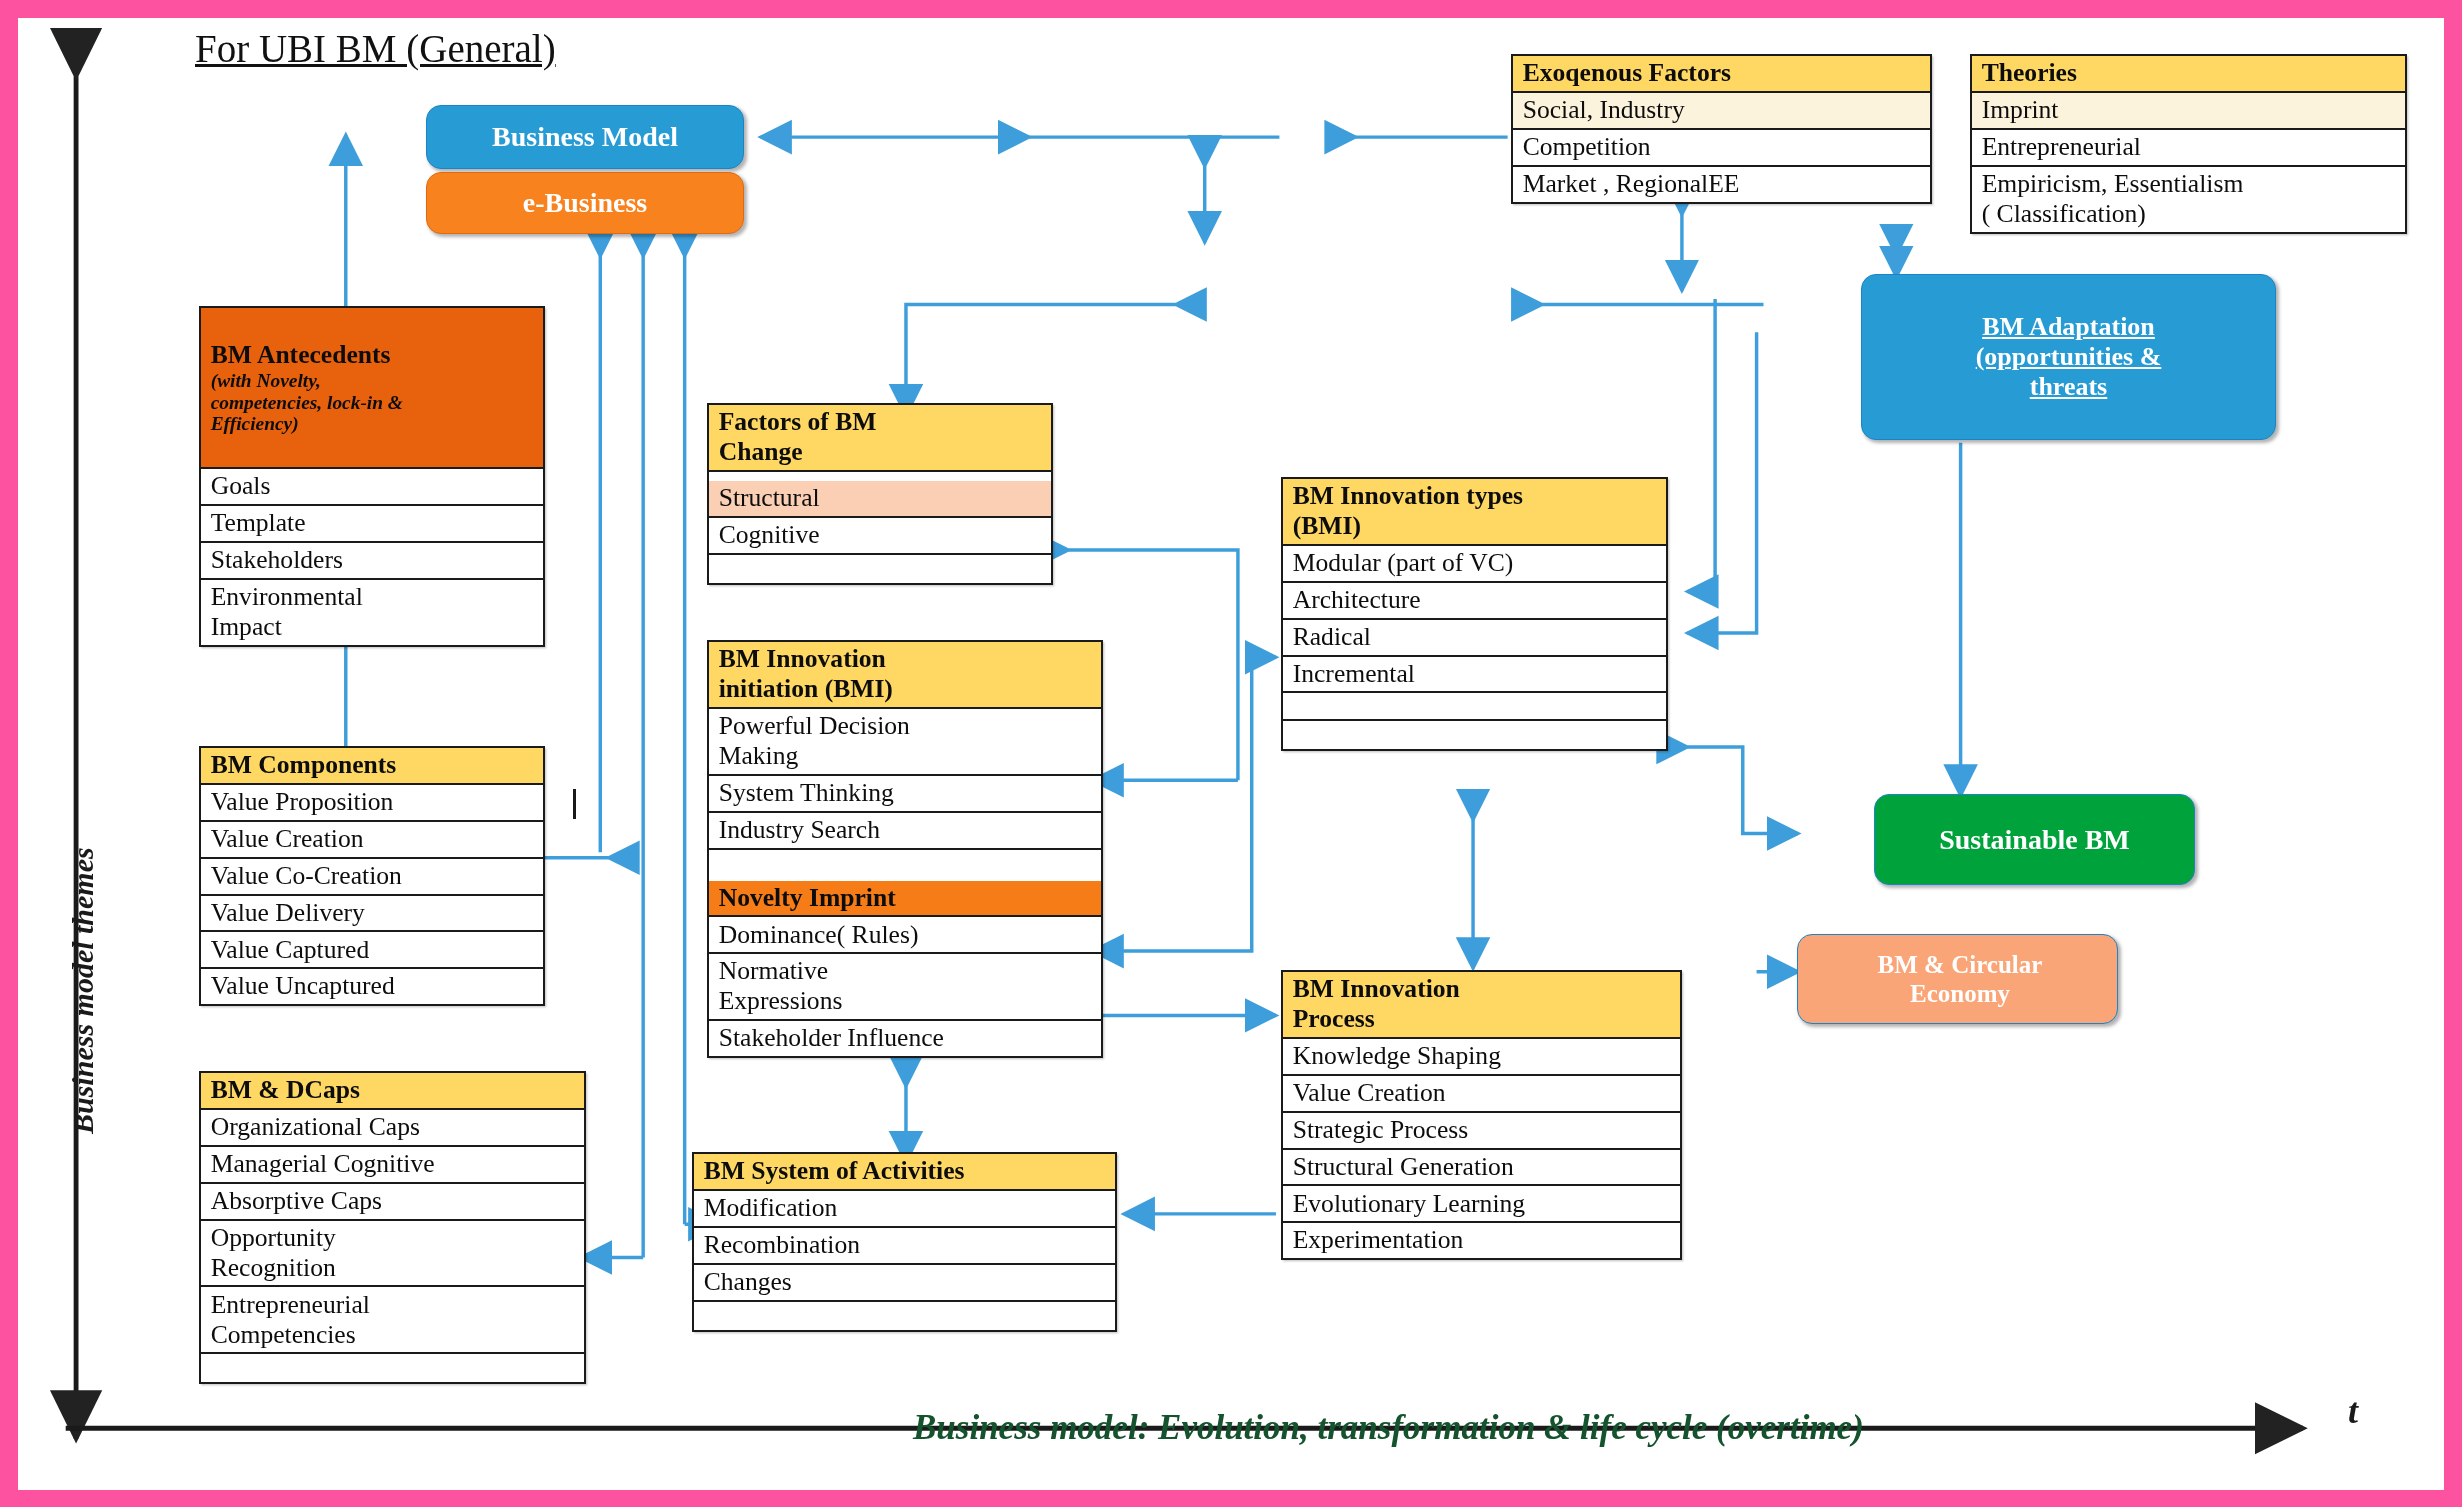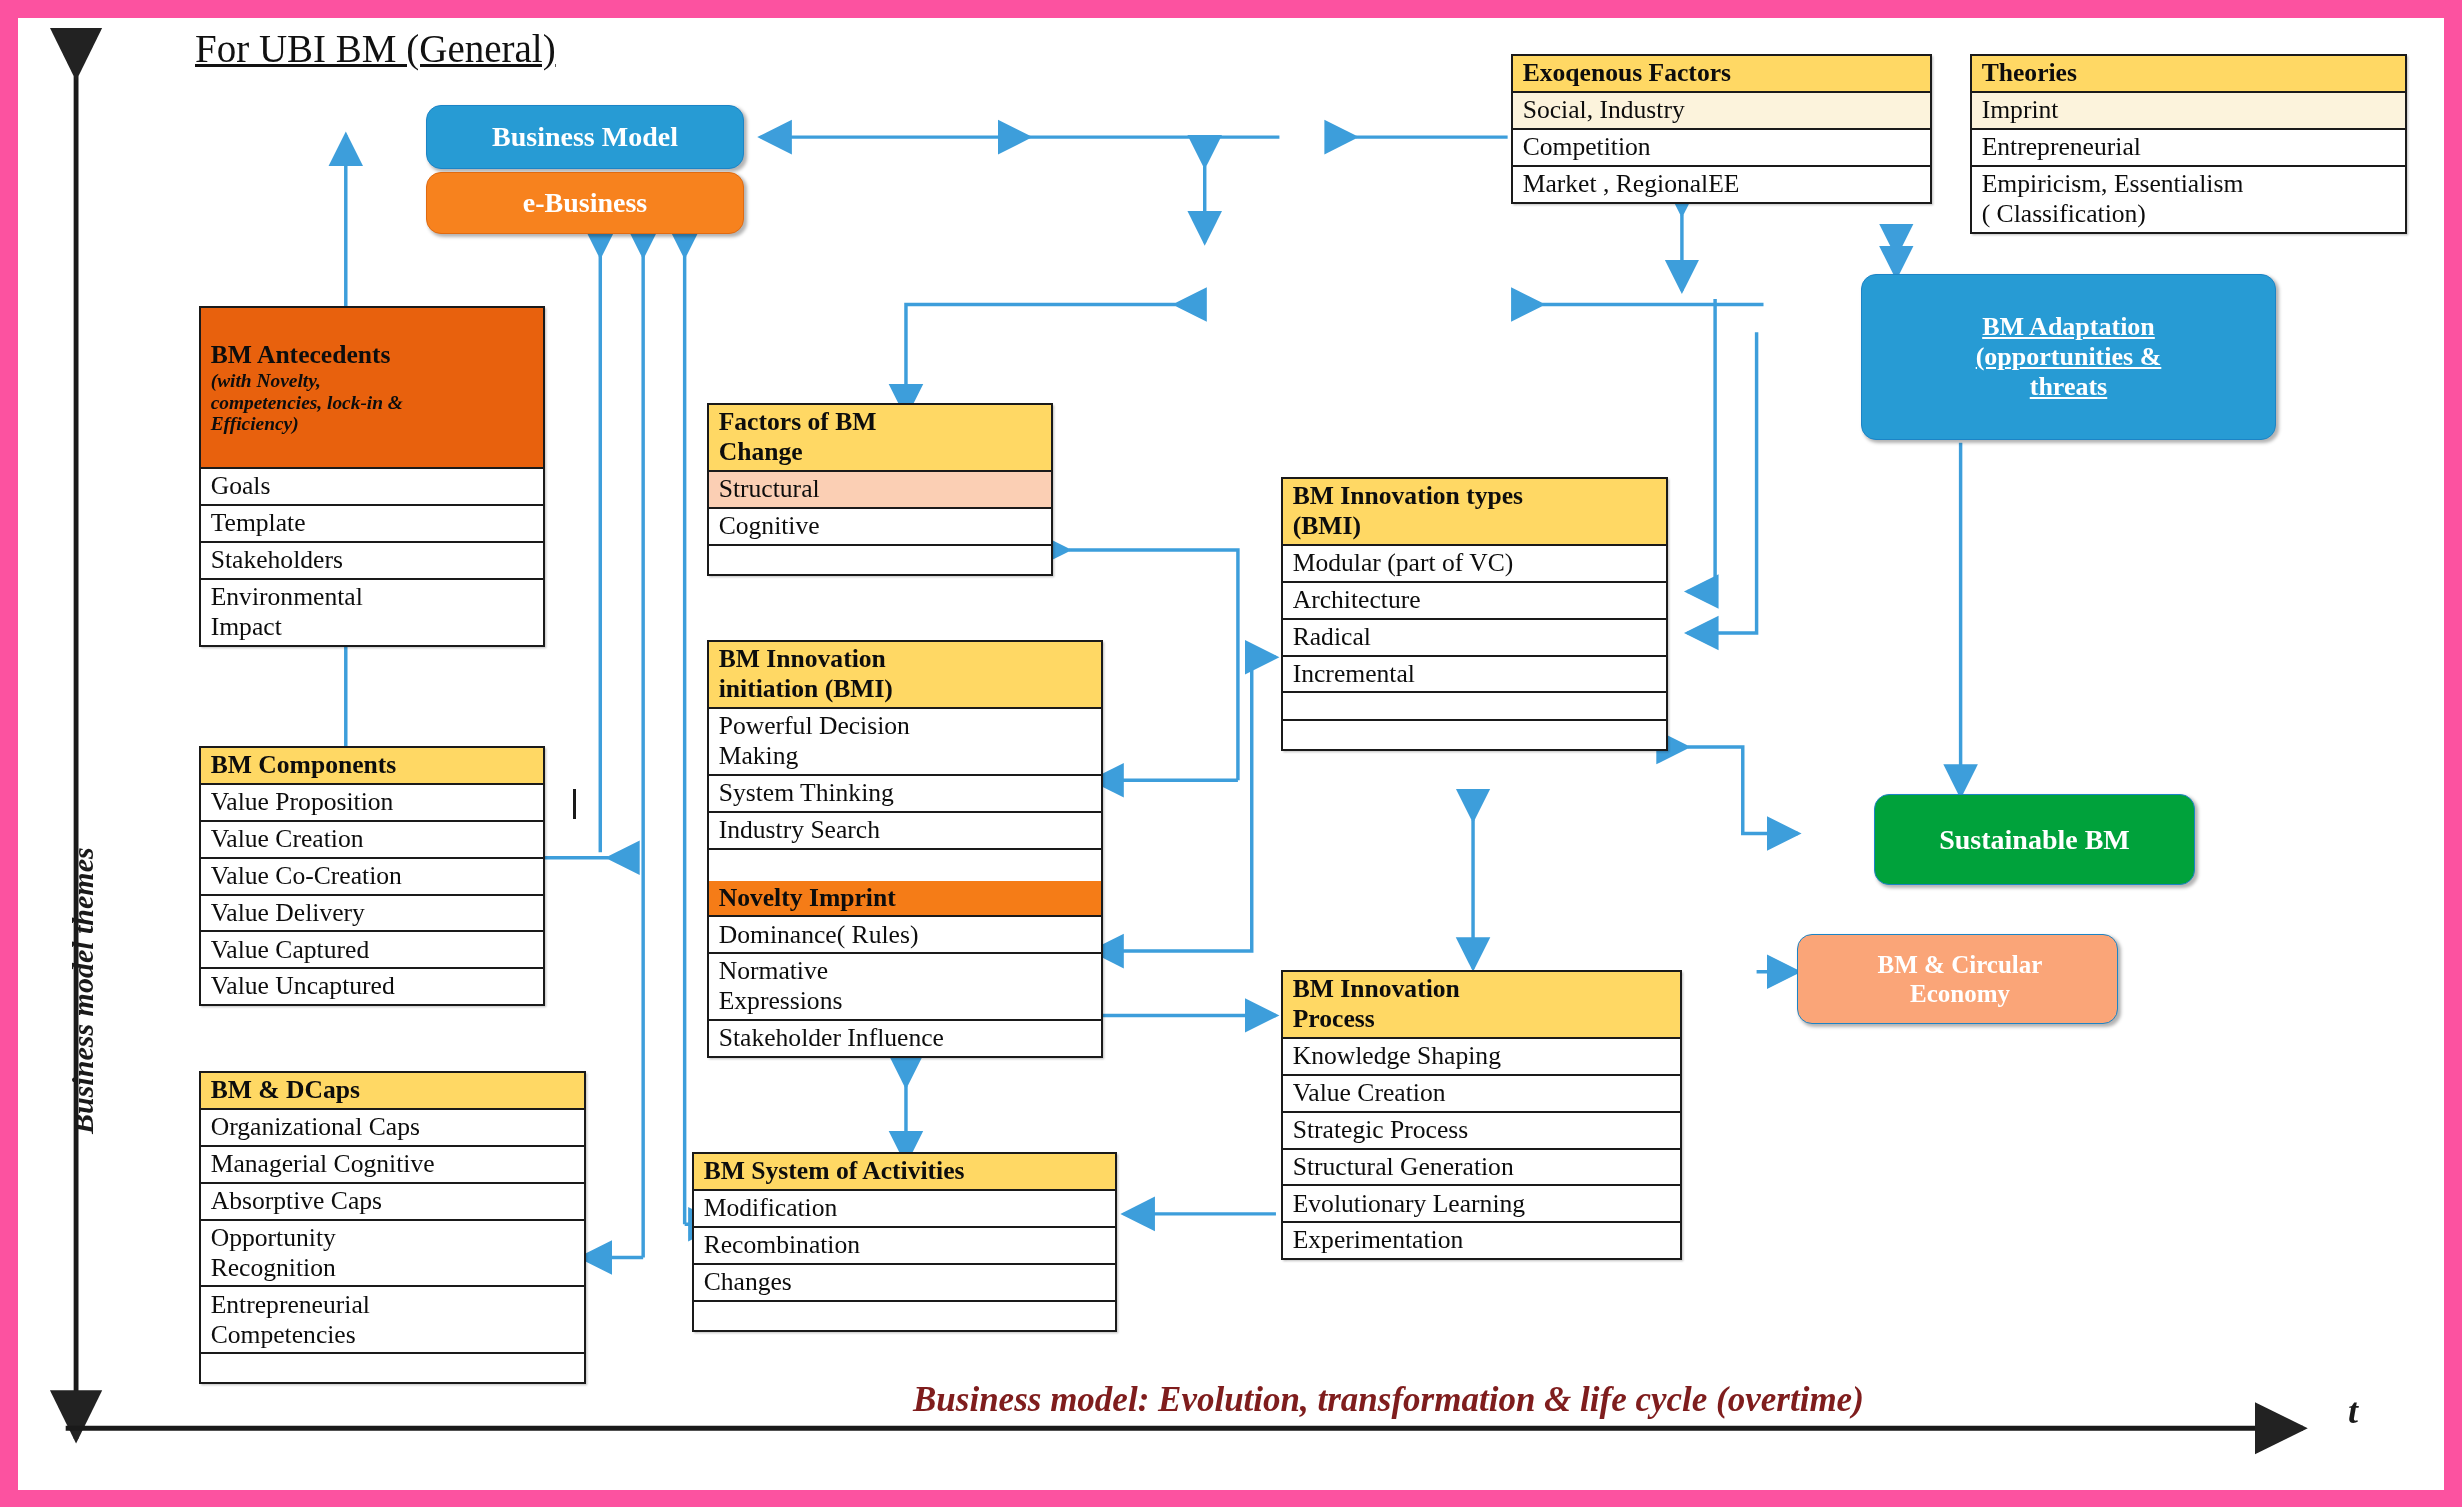--- a/index.html
+++ b/index.html
@@ -45,21 +45,21 @@
   .tbl .hdr{
     font-weight:bold;
     background:#FFD864;
   }
   .tbl .hdr.orange{background:#E8610D;}
   .tbl .sub-ital{
     display:block;font-style:italic;font-weight:bold;font-size:19.4px;line-height:21.4px;
   }
   .tbl .cream{background:#FCF3DC;}
   .tbl .skyblue{background:#92CBEE;}
-  .tbl .peach{background:#FBCFB4;}
+  .tbl .peach{background:#FBCFB4;margin-top:9px;}
   .tbl .deeporange{background:#F57C17;font-weight:bold;margin-top:31px;}
   .tbl .blank{min-height:28px;}
 
   
   .pill{
     position:absolute;
     box-sizing:border-box;
     border-radius:15px;
     border:1.4px solid #1C84C6;
     display:flex;align-items:center;justify-content:center;
@@ -86,22 +86,23 @@
     font-weight:bold;
     font-size:30px;
     color:#1a1a1a;
     white-space:nowrap;
   }
   .axis-label-h{
     position:absolute;
     font-style:italic;
     font-weight:bold;
     font-size:35px;
-    color:#7f1d1d;
+    color:#14532d;
     white-space:nowrap;
+    margin-top:28px;
   }
   .axis-t{
     position:absolute;
     font-style:italic;
     font-weight:bold;
     font-size:36px;
     color:#1a1a1a;
   }
   #caption{
     position:absolute;

